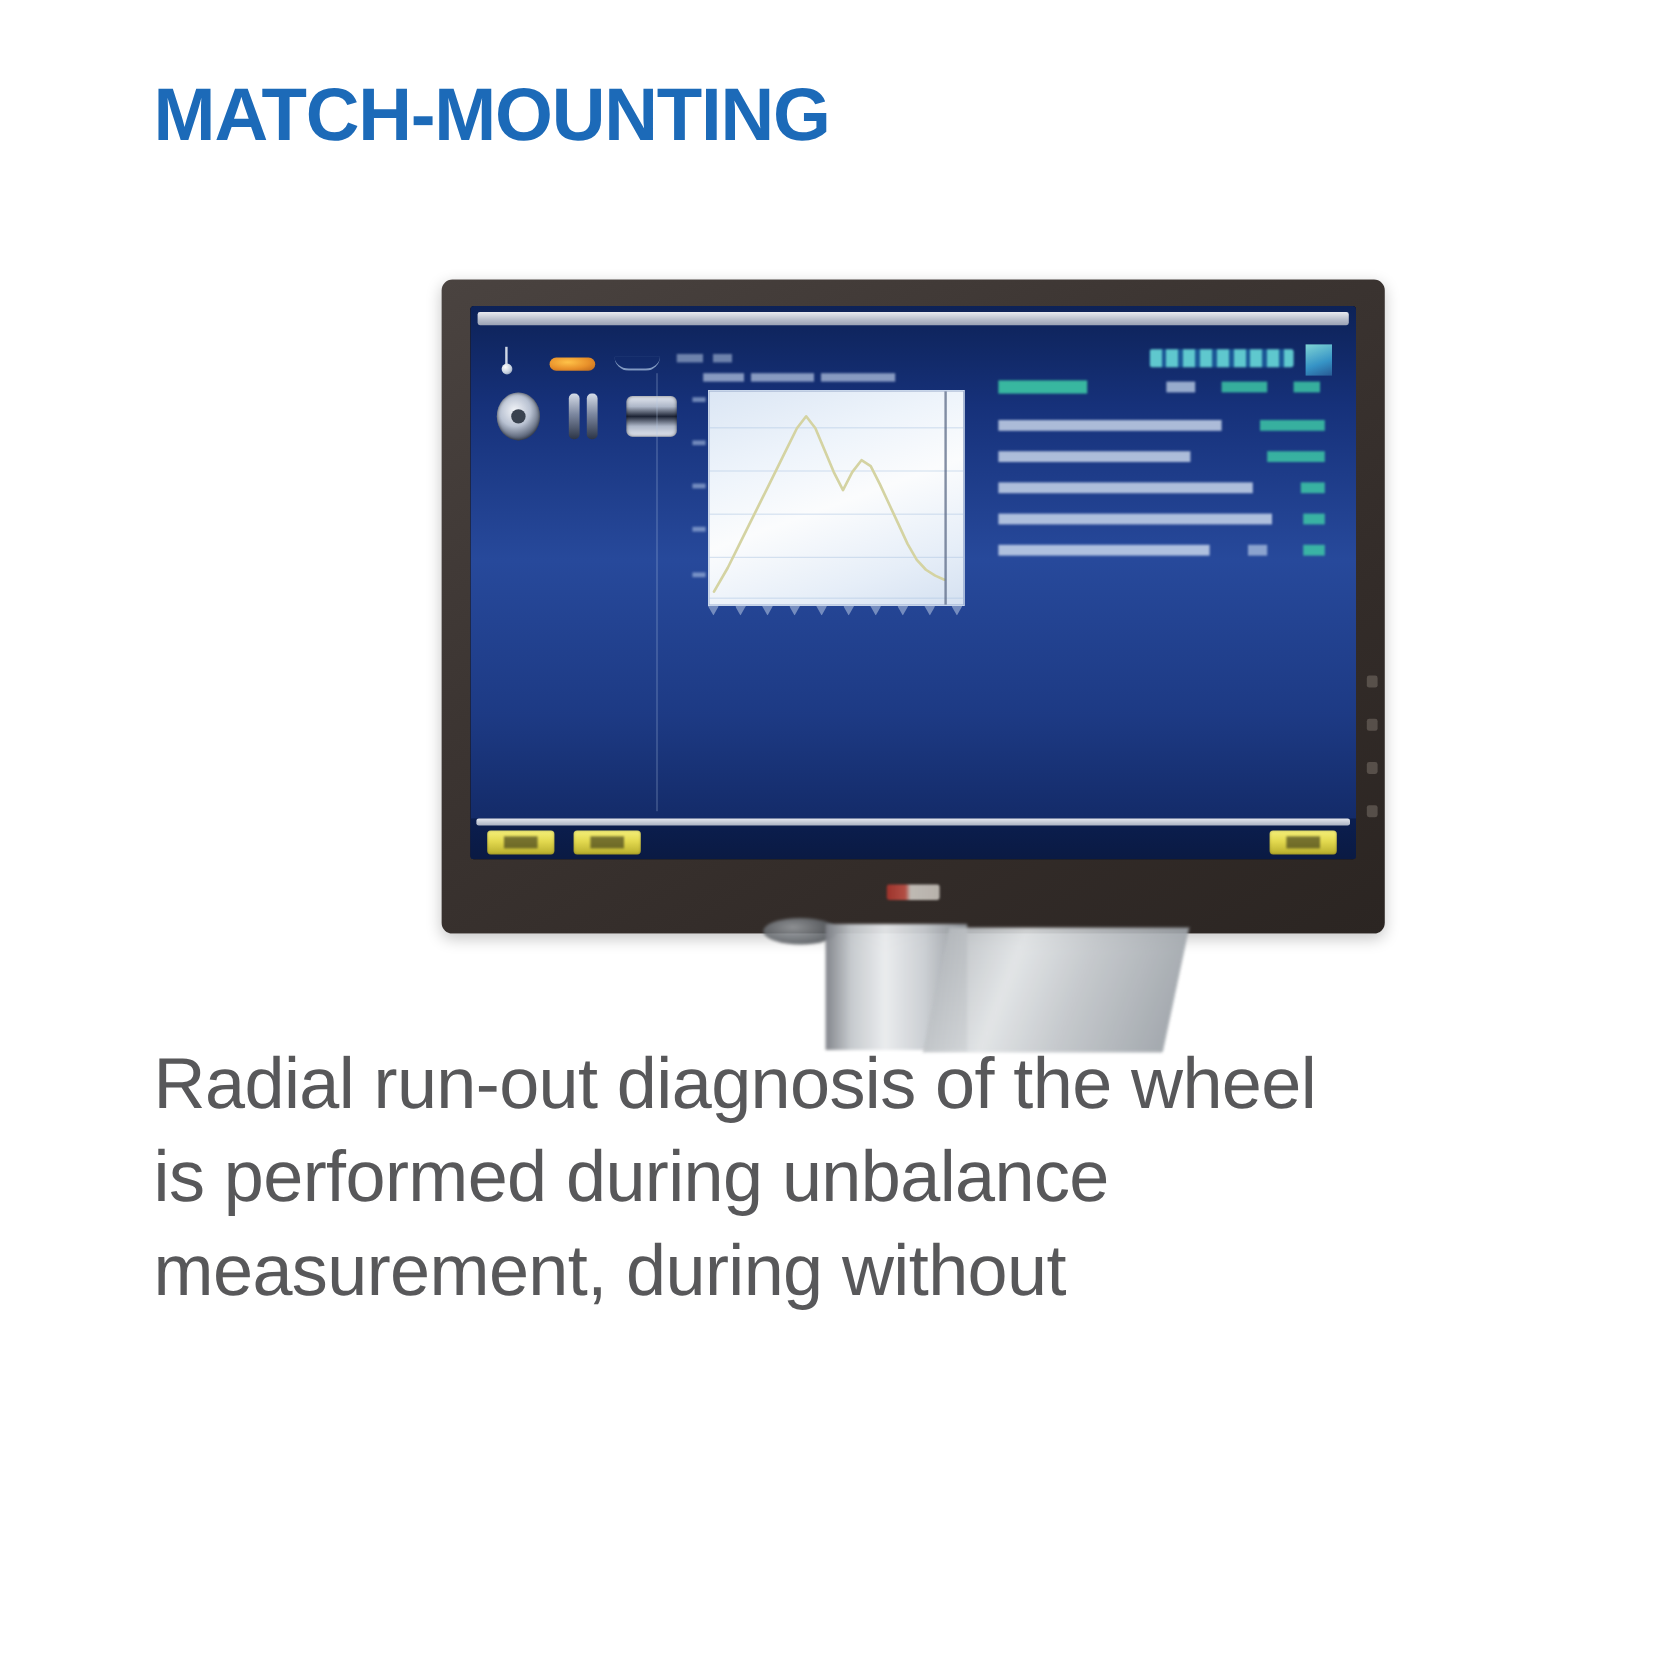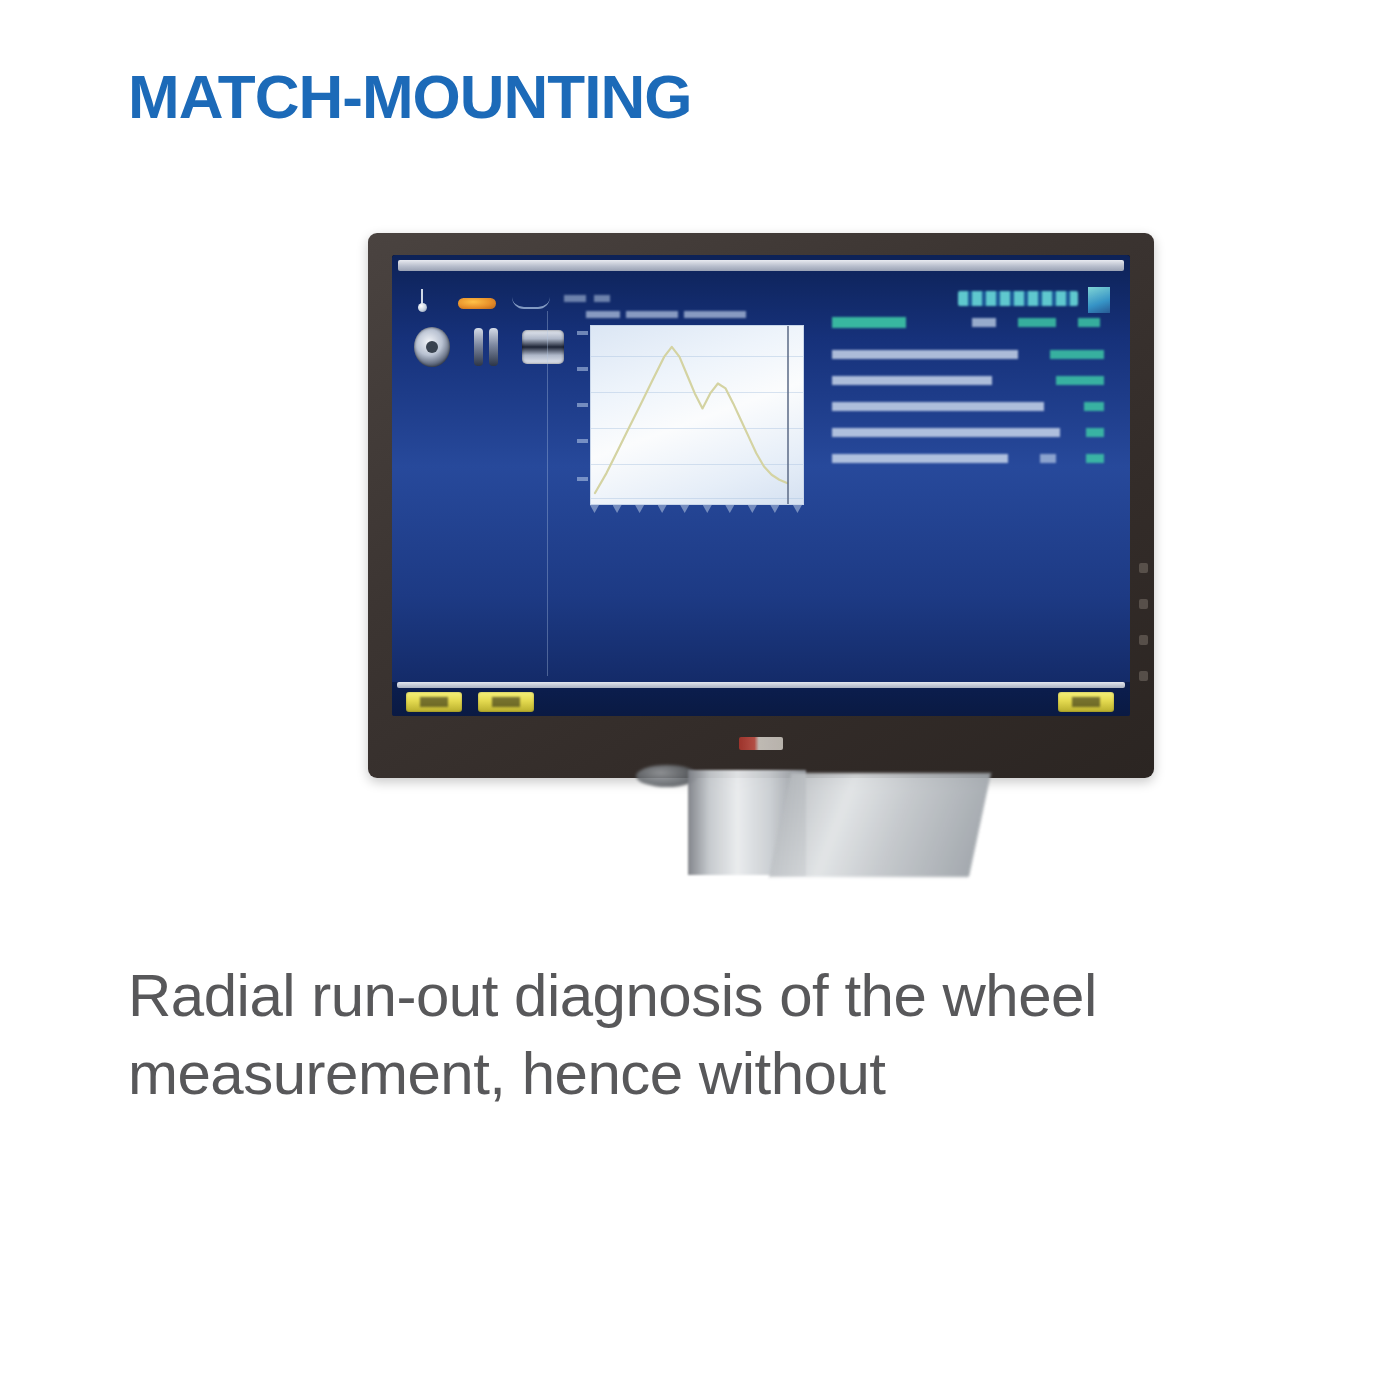--- a/index.html
+++ b/index.html
@@ -437,21 +437,21 @@
     border-radius: 50%;
     background: radial-gradient(ellipse at 40% 35%, #9ea2a6 0%, #5b5f64 60%, #2f3236 100%);
     filter: blur(1.4px);
     opacity: 0.85;
   }
 
   
   .caption {
     position: absolute;
     left: 128px;
-    top: 957px;
+    top: 864px;
     width: 1180px;
     color: #58585a;
     font-size: 60px;
     line-height: 1.30;
     font-weight: normal;
     letter-spacing: -0.5px;
   }
   .caption span { display: block; white-space: nowrap; }
 </style>
 </head>
@@ -577,14 +577,15 @@
   </div>
 
   <div class="stand-knob"></div>
   <div class="stand-neck"></div>
   <div class="stand-arm"></div>
 
 </div>
 
 <div class="caption">
   <span>Radial run-out diagnosis of the wheel</span>
-  <span>measurement, hence without</span>
+  <span>is performed during unbalance</span>
+  <span>measurement, during without</span>
 </div>
 
 </body></html>

